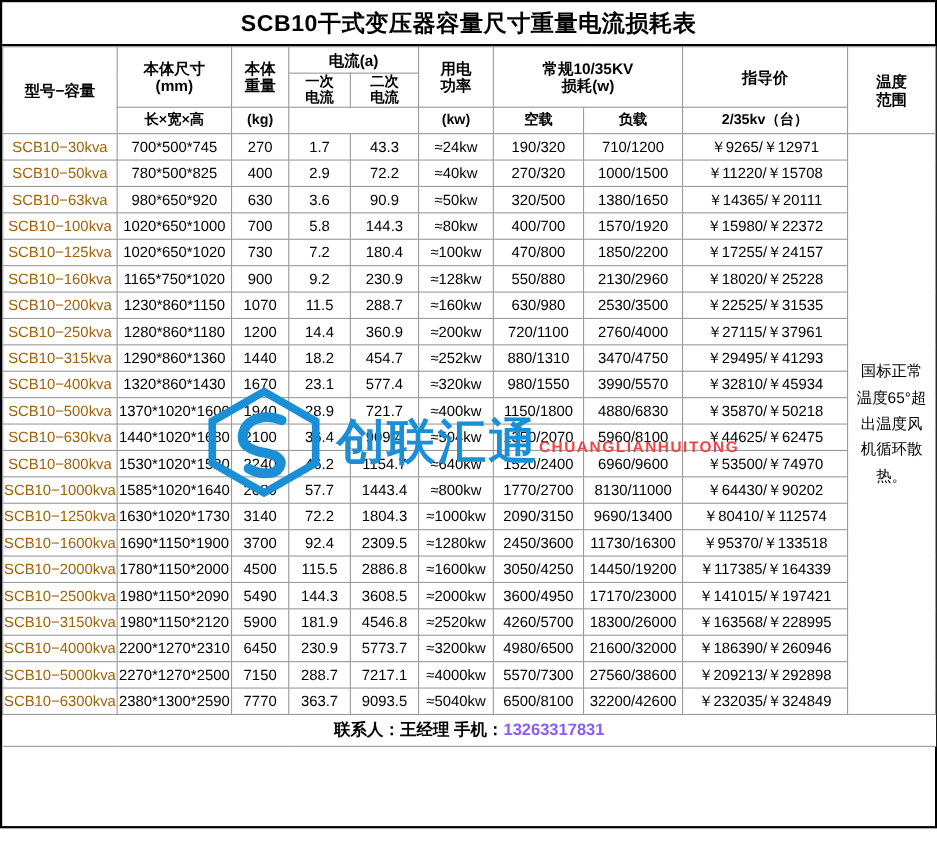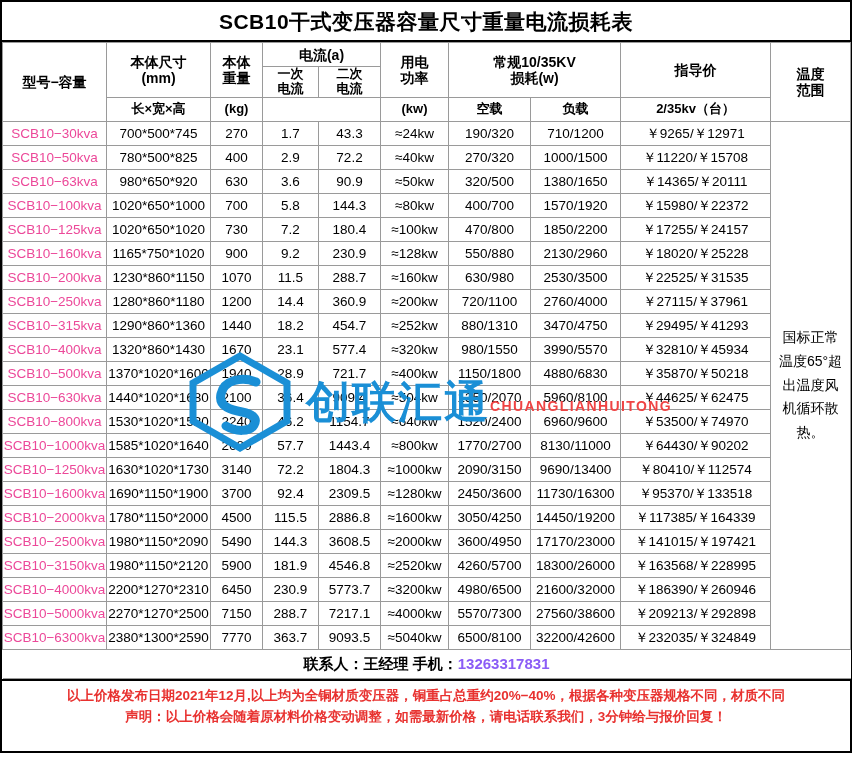--- a/index.html
+++ b/index.html
@@ -49,21 +49,21 @@
   thead td {
     font-weight: bold;
     font-size: 14px;
     background: #fff;
   }
   .hdr-sub {
     font-size: 13px;
     font-weight: bold;
   }
   .model-cell {
-    color: #ec4899;
+    color: #a16207;
     font-size: 13.5px;
     white-space: nowrap;
   }
   .temp-cell {
     font-size: 14px;
     line-height: 1.7;
     padding: 4px 6px;
     text-align: center;
   }
   .contact-row td {
@@ -445,24 +445,20 @@
       </tbody>
     <tfoot>
       <tr class="contact-row">
         <td colspan="10">
           <span>联系人：王经理  手机：</span><span class="phone">13263317831</span>
         </td>
       </tr>
     </tfoot>
   </table>
 
-  <div class="footer">
-    <div>以上价格发布日期2021年12月,以上均为全铜材质变压器，铜重占总重约20%−40%，根据各种变压器规格不同，材质不同</div>
-    <div>声明：以上价格会随着原材料价格变动调整，如需最新价格，请电话联系我们，3分钟给与报价回复！</div>
-  </div>
 
   <div class="watermark">
     <svg class="wm-mark" width="112" height="104" viewBox="0 0 112 104">
       <path d="M56 6 L103 33 L103 71 L56 98 L9 71 L9 33 Z" fill="none" stroke="#1a8fd6" stroke-width="7"></path>
       <path d="M72 32 C58 26, 40 30, 37 44 C34 57, 48 60, 58 62 C68 64, 74 68, 70 75 C66 82, 52 82, 42 76" fill="none" stroke="#1a8fd6" stroke-width="9" stroke-linecap="round"></path>
     </svg>
     <div class="wm-text">
       <div class="wm-cn">创联汇通</div>
       <div class="wm-en">CHUANGLIANHUITONG</div>
     </div>

